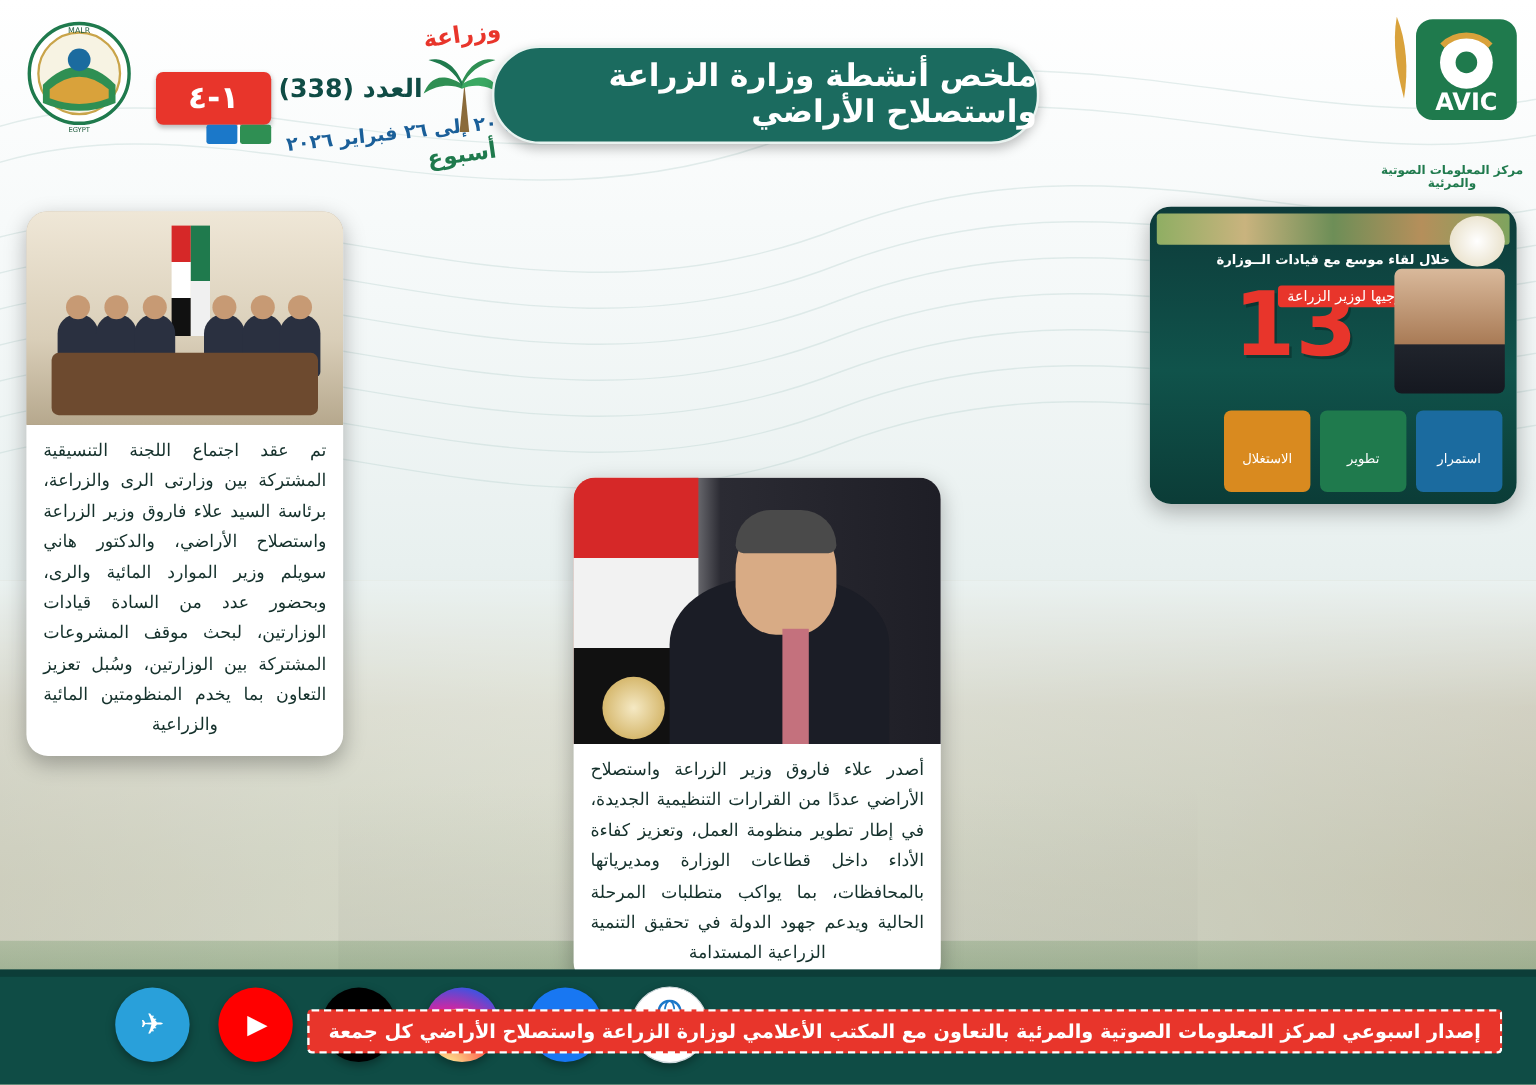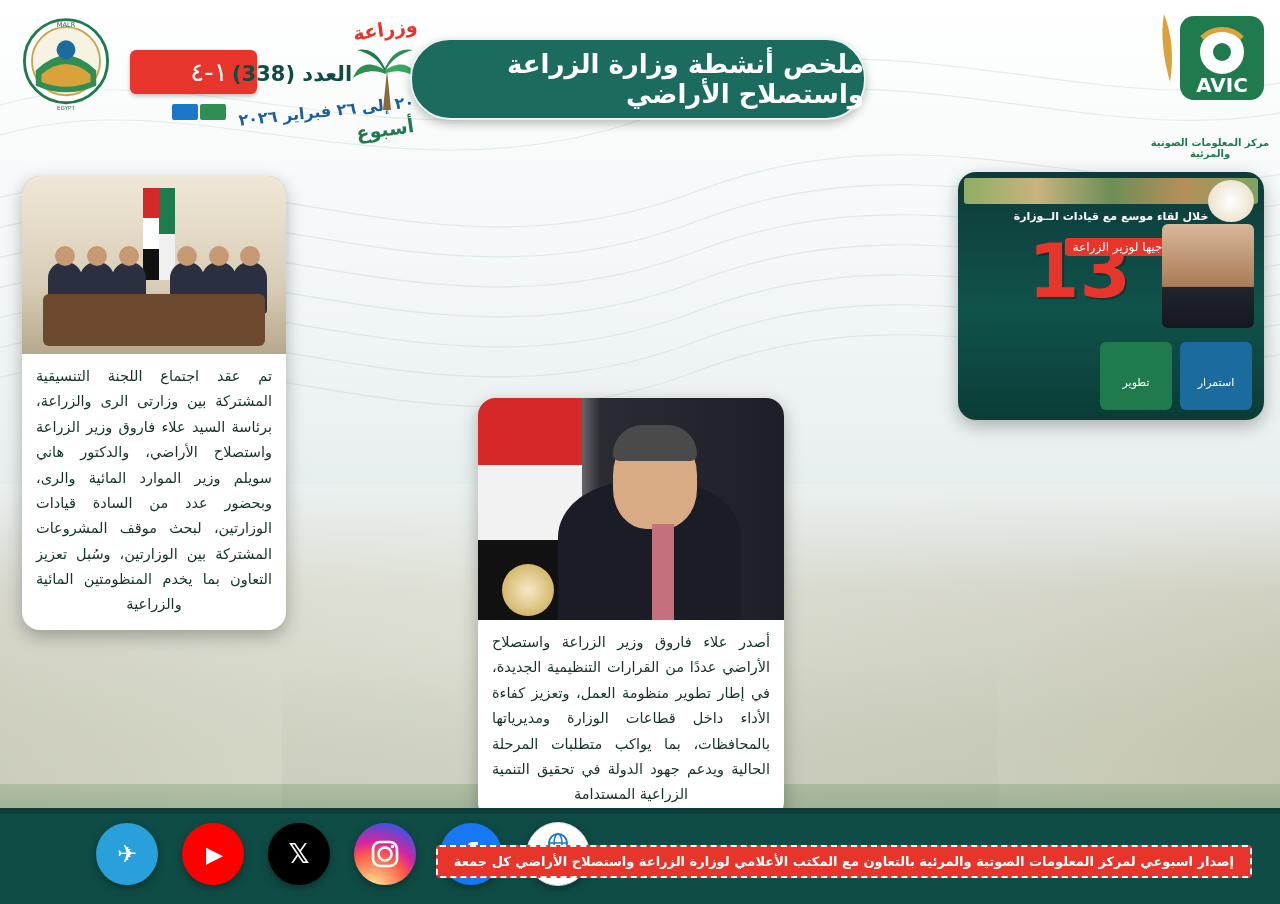--- a/index.html
+++ b/index.html
@@ -46,26 +46,25 @@
   }
 
   
   .logo-malr{
     position:absolute;left:1150px;top:8px;width:120px;height:120px;
   }
   .logo-left{
     position:absolute;left:18px;top:12px;width:96px;height:104px;
   }
   .issue-box{
-    position:absolute;left:130px;top:50px;width:96px;height:44px;
+    position:absolute;left:130px;top:60px;width:96px;height:44px;
     background:#e8352b;border-radius:6px;
     display:flex;align-items:center;justify-content:center;
-    color:#fff;font-weight:normal;font-size:26px;
+    color:#fff;font-weight:bold;font-size:26px;
     box-shadow:0 2px 4px rgba(0,0,0,.25);
-    padding-left:31px;
   }
   .issue-no{
     position:absolute;left:232px;top:62px;
     color:#0f4c45;font-weight:bold;font-size:21px;
   }
   .issue-date{
     position:absolute;left:238px;top:100px;
     color:#1a5f99;font-weight:bold;font-size:16px;
     transform:rotate(-6deg);
   }
@@ -161,21 +160,21 @@
   .si{width:62px;height:62px;border-radius:50%;display:flex;align-items:center;justify-content:center;color:#fff;font-size:30px;font-weight:bold;box-shadow:0 3px 8px rgba(0,0,0,.35);}
   .si-www{background:#fff;color:#1b78c9;border:1px solid #cfd8dc;flex-direction:column;}
   .si-fb{background:#1877f2;}
   .si-ig{background:radial-gradient(circle at 30% 107%,#fdf497 0%,#fd5949 45%,#d6249f 60%,#285AEB 90%);}
   .si-x{background:#000;}
   .si-yt{background:#ff0000;}
   .si-tg{background:#29a0da;}
 
   .footer-note{
     position:absolute;right:28px;bottom:26px;
-    background:#e8352b;color:#fff;font-size:13px;font-weight:bold;
+    background:#e8352b;color:#fff;font-size:16px;font-weight:bold;
     padding:7px 16px;border-radius:4px;
     border:2px dashed #fff;
     white-space:nowrap;
   }
   .avic-caption{
     position:absolute;left:1140px;top:122px;width:140px;text-align:center;
     color:#1f7a4d;font-size:10px;font-weight:bold;margin-top:15px;
   }
 </style>
 </head>
@@ -275,20 +274,21 @@
   <div class="card card-right">
     <div class="photo">
       <div class="poster-strip"></div>
       <div class="poster-logo"></div>
       <div class="poster-head">خلال لقاء موسع مع قيادات الــوزارة</div>
       <div class="poster-15">13</div>
       <div class="poster-sub">توجيها لوزير الزراعة</div>
       <div class="poster-face"></div>
       <div class="poster-badge pb2">تطوير</div>
       <div class="poster-badge pb1">استمرار</div>
+      <div class="poster-badge pb3">الاستغلال</div>
     </div>
   </div>
 
   <div class="card card-center">
     <div class="photo">
       <div class="mp-flag"></div>
       <div class="mp-body"></div>
       <div class="mp-head"></div>
       <div class="mp-hair"></div>
       <div class="mp-tie"></div>

